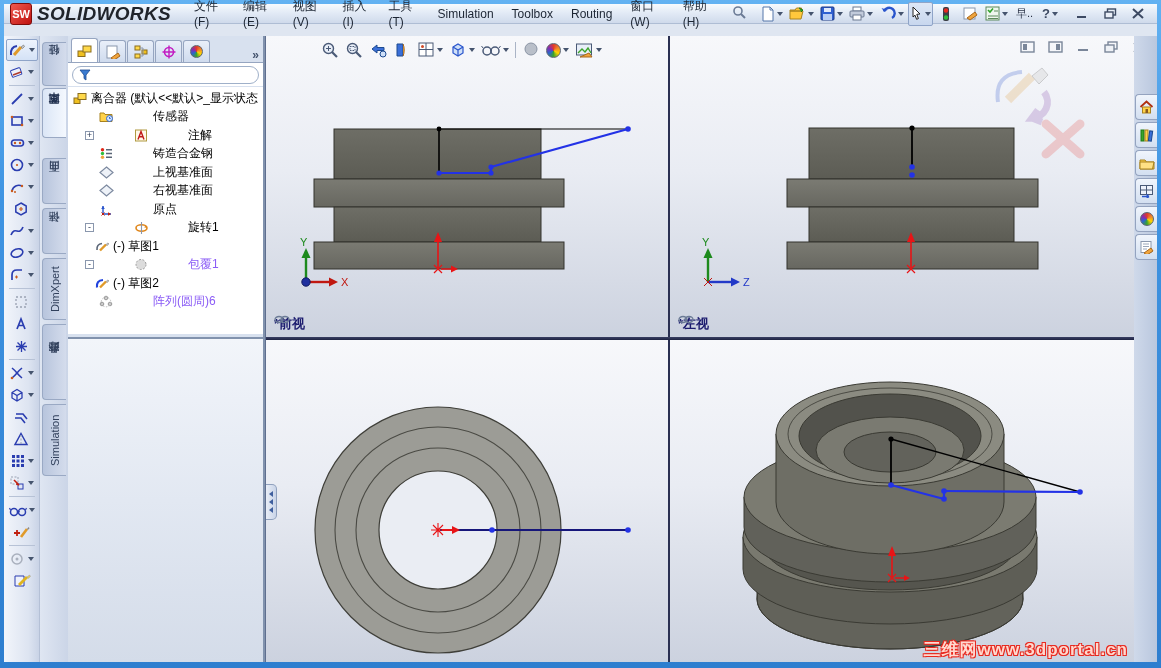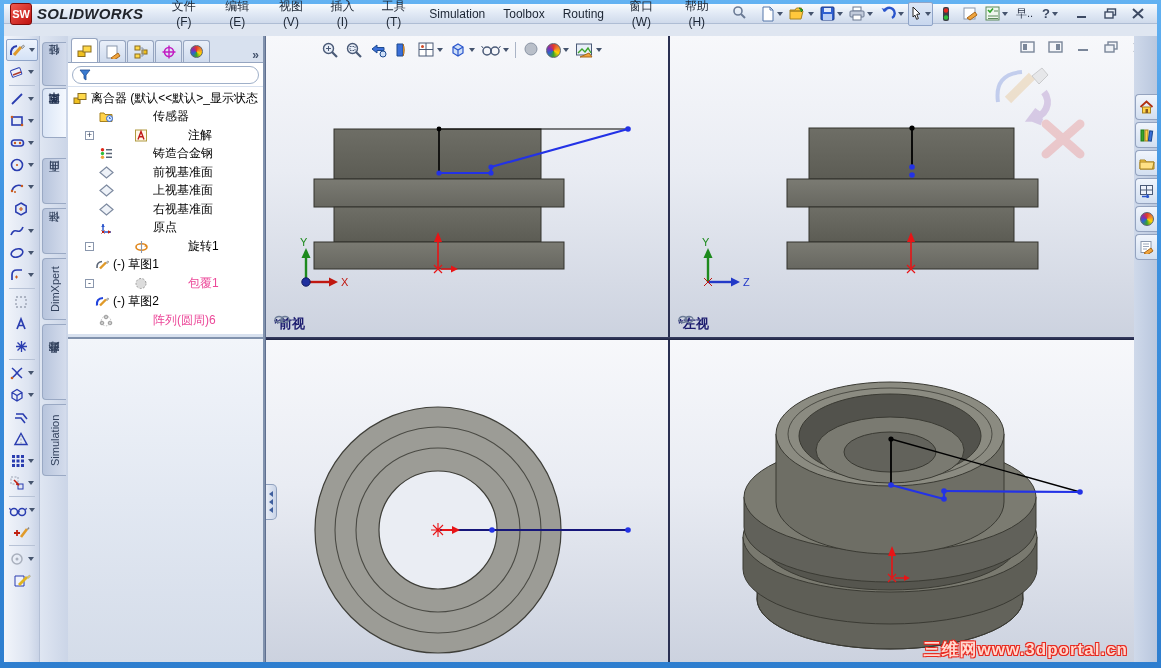--- a/index.html
+++ b/index.html
@@ -4,26 +4,26 @@
 <style>
   * { margin:0; padding:0; box-sizing:border-box; }
   html,body { width:1161px; height:668px; font-family:"Liberation Sans","DejaVu Sans",sans-serif; overflow:hidden; }
   .win { position:relative; width:1161px; height:668px;
          background:linear-gradient(180deg,#63b2f2 0%,#3f94e2 30%,#2e7ecf 100%); }
   .content { position:absolute; left:4px; top:4px; right:4px; bottom:6px; background:#dfe6f1; }
 
   
   .menubar { position:absolute; left:0; top:0; right:0; height:20px;
              background:linear-gradient(180deg,#f7fafd 0%,#e3ebf6 45%,#cfdaeb 100%);
-             border-bottom:1px solid #aebdd4; display:flex; align-items:center;text-align:center; }
+             border-bottom:1px solid #aebdd4; display:flex; align-items:center; }
   .logo { display:flex; align-items:center; gap:5px; padding:0 14px 0 6px; }
   .logo-cube { width:22px; height:22px; background:linear-gradient(135deg,#f05a50,#c01210);
                border:1px solid #7d0c0a; border-radius:3px; color:#fff; font-weight:bold;
                font-size:11px; display:flex; align-items:center; justify-content:center; }
-  .logo-text { font-size:15px; font-style:italic; font-weight:bold; color:#20242b; letter-spacing:.3px; }
+  .logo-text { font-size:19px; font-style:italic; font-weight:bold; color:#20242b; letter-spacing:.3px; }
   .menus { display:flex; align-items:center; height:100%; }
   .menu-item { font-size:12px; color:#1c2533; padding:0 9px; height:100%; display:flex; align-items:center; cursor:default; }
   .pin-ico { margin:0 8px; }
   .qtb { display:flex; align-items:center; gap:2px; margin-left:4px; }
   .qbtn { height:24px; min-width:22px; display:flex; align-items:center; justify-content:center; border:1px solid transparent; border-radius:2px; padding:0 1px; }
   .qbtn.pressed { border:1px solid #8fa4c8; background:linear-gradient(#dde7f6,#c8d7ee); }
   .dd { width:0; height:0; border-left:3px solid transparent; border-right:3px solid transparent; border-top:4px solid #45546e; margin-left:2px; }
   .trunc-label { font-size:11px; color:#2a3347; padding:0 2px; }
   .help-glyph { font-size:13px; font-weight:bold; color:#3d4a63; }
   .winbtns { display:flex; align-items:center; gap:6px; margin:0 8px 0 10px; }
@@ -54,21 +54,21 @@
           background:linear-gradient(#e9eff9,#cfdbee); display:flex; align-items:center; justify-content:center; }
   .ftab.active { background:#fff; height:24px; }
   .ftab-overflow { margin-left:auto; margin-right:4px; font-size:12px; color:#45546e; font-weight:bold; }
   .filter-row { position:absolute; left:0; top:26px; right:0; height:24px; background:#fff; border-top:1px solid #96a5c0; display:flex; align-items:center; padding:0 4px; }
   .filter-box { flex:1; height:18px; border:1px solid #9fb0c9; border-radius:9px; background:#fff; display:flex; align-items:center; padding:0 6px; gap:4px; }
   .filter-input { border:none; outline:none; flex:1; font-size:11px; min-width:0; }
   .tree { position:absolute; left:0; top:51px; right:0; height:247px; background:#fff; overflow:hidden; padding-top:2px; }
   .trow { display:flex; align-items:center; height:18.5px; font-size:12px; color:#000; white-space:nowrap; overflow:hidden; }
   .trow .exp { width:9px; height:9px; border:1px solid #8a97ad; background:#fff; font-size:9px; line-height:7px; text-align:center; color:#33415c; margin-right:3px; flex:0 0 auto; }
   .trow .tico { width:16px; height:14px; margin-right:3px; flex:0 0 auto; display:flex; align-items:center; justify-content:center; }
-  .trow.gray .lbl { color:#ec4899; }
+  .trow.gray .lbl { color:#8b5cf6; }
   .ind0 { padding-left:4px;text-align:center; } .ind1 { padding-left:17px;gap:36px; } .ind2 { padding-left:33px; }
   .ind1.noexp { padding-left:30px; } .ind2.noexp { padding-left:26px; }
   .fpanel-lower { position:absolute; left:0; top:301px; right:0; bottom:0;
                   background:linear-gradient(180deg,#f2f5fa 0%,#e2e8f2 50%,#d4dce9 100%); border-top:2px solid #8192ad; }
 
   
   .graphics { position:absolute; left:261px; top:0; right:23px; bottom:0; background:#cdd3df; border-left:1px solid #5f6f8f; }
   .vp { position:absolute; overflow:hidden; background:linear-gradient(180deg,#f7f8fb 0%,#e9ecf3 45%,#ccd2df 100%); }
   .vp svg { position:absolute; left:0; top:0; }
   .vp1 { left:0; top:0; width:402px; height:301px; }
@@ -495,28 +495,20 @@
                 </svg>
               </span>
           <span class="lbl">铸造合金钢</span>
         </div>
         <div class="trow ind1 noexp">
           <span class="tico">
                 <svg width="15" height="13" viewBox="0 0 15 13">
                   <polygon points="7.5,1 14,6.5 7.5,12 1,6.5" fill="#eef2f8" stroke="#7d8aa0" stroke-width="1.2"></polygon>
                 </svg>
               </span>
-          <span class="lbl">前视基准面</span>
-        </div>
-        <div class="trow ind1 noexp">
-          <span class="tico">
-                <svg width="15" height="13" viewBox="0 0 15 13">
-                  <polygon points="7.5,1 14,6.5 7.5,12 1,6.5" fill="#eef2f8" stroke="#7d8aa0" stroke-width="1.2"></polygon>
-                </svg>
-              </span>
           <span class="lbl">上视基准面</span>
         </div>
         <div class="trow ind1 noexp">
           <span class="tico">
                 <svg width="15" height="13" viewBox="0 0 15 13">
                   <polygon points="7.5,1 14,6.5 7.5,12 1,6.5" fill="#eef2f8" stroke="#7d8aa0" stroke-width="1.2"></polygon>
                 </svg>
               </span>
           <span class="lbl">右视基准面</span>
         </div>

